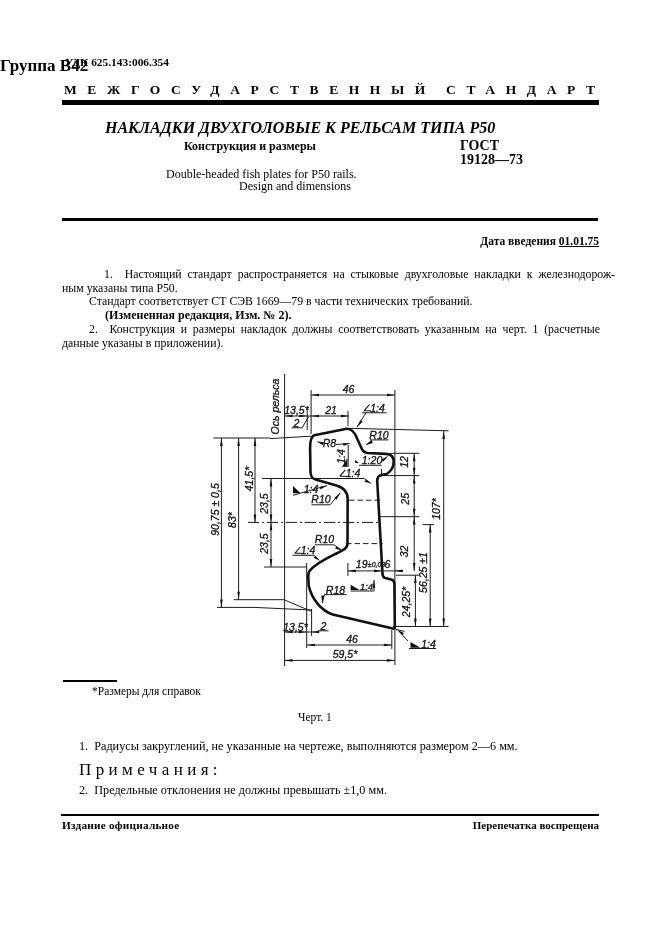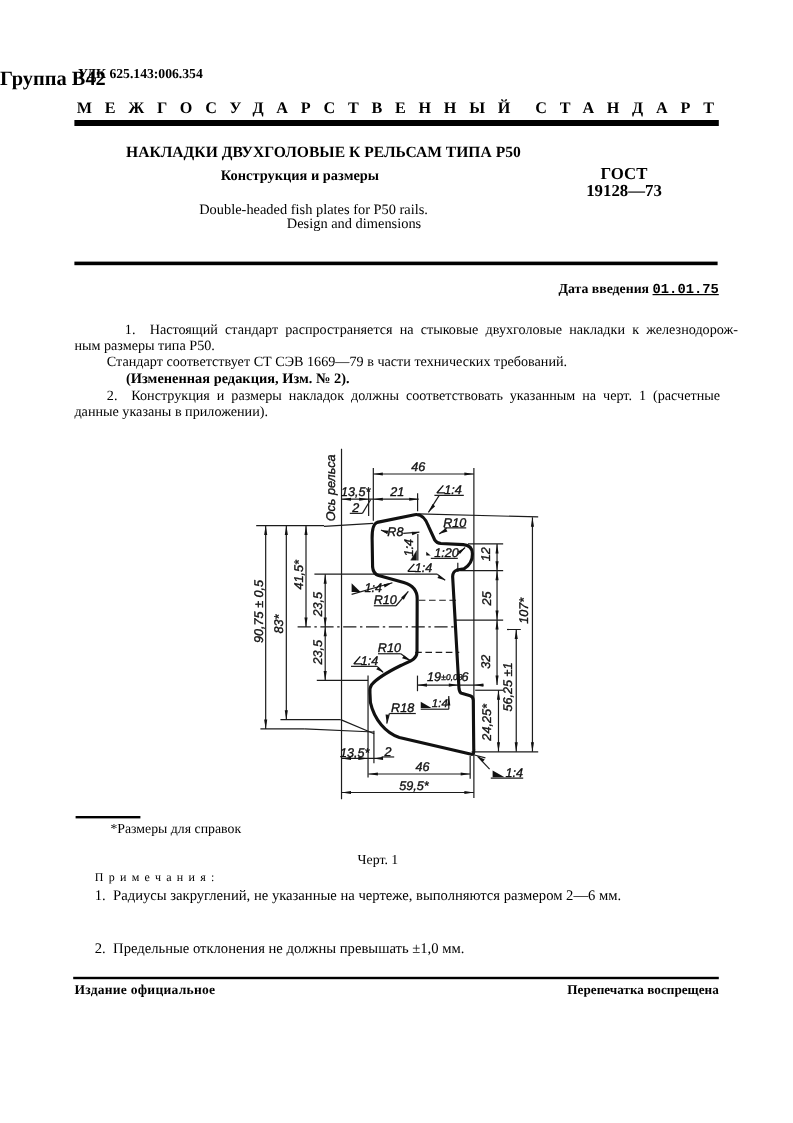--- a/index.html
+++ b/index.html
@@ -12,35 +12,35 @@
 <body>
 
 <div class="abs b" style="left:65px;top:56px;font-size:11.4px;">УДК 625.143:006.354</div>
 
 <div class="abs b" style="left:0;top:56px;width:599px;font-size:17px;">Группа В42</div>
 
 <div class="abs b" style="left:64px;top:82px;width:535px;font-size:13.5px;letter-spacing:10.6px;">МЕЖГОСУДАРСТВЕННЫЙ<span style="letter-spacing:0;">&nbsp;&nbsp;&nbsp;</span>СТАНДАРТ</div>
 
 <div class="abs" style="left:62px;top:100px;width:537px;height:5px;background:#000;"></div>
 
-<div class="abs b" style="left:105px;top:119px;font-size:13px;">НАКЛАДКИ ДВУХГОЛОВЫЕ К РЕЛЬСАМ ТИПА Р50</div>
+<div class="abs b" style="left:105px;top:119px;font-size:16px;font-style:italic;">НАКЛАДКИ ДВУХГОЛОВЫЕ К РЕЛЬСАМ ТИПА Р50</div>
 
 <div class="abs b" style="left:184px;top:139px;font-size:12px;">Конструкция и размеры</div>
 
 <div class="abs" style="left:166px;top:168px;width:185px;text-align:right;font-size:12px;line-height:12px;">Double-headed fish plates for P50 rails.<br>Design and dimensions</div>
 
-<div class="abs b" style="left:460px;top:139px;width:120px;text-align:center;font-size:14px;line-height:14px;">ГОСТ<br>19128—73</div>
+<div class="abs b" style="left:460px;top:139px;width:120px;text-align:left;font-size:14px;line-height:14px;">ГОСТ<br>19128—73</div>
 
 <div class="abs" style="left:62px;top:218px;width:536px;height:3px;background:#000;"></div>
 
-<div class="abs b" style="left:0;top:235px;width:599px;text-align:right;font-size:11.5px;">Дата введения <span style="text-decoration:underline;font-family:Liberation Mono, monospace;">01.01.75</span></div>
+<div class="abs b" style="left:0;top:235px;width:599px;text-align:right;font-size:11.5px;">Дата введения <span style="text-decoration:underline;">01.01.75</span></div>
 
 <div class="abs" style="left:89px;top:267px;width:511px;font-size:11.8px;text-align:justify;text-align-last:justify;margin-left:15px;">1.&nbsp;&nbsp;Настоящий стандарт распространяется на стыковые двухголовые накладки к железнодорож-</div>
 
-<div class="abs" style="left:62px;top:281px;font-size:11.8px;">ным размеры типа Р50.</div>
+<div class="abs" style="left:62px;top:281px;font-size:11.8px;">ным указаны типа Р50.</div>
 
 <div class="abs" style="left:89px;top:294px;font-size:11.8px;">Стандарт соответствует СТ СЭВ 1669—79 в части технических требований.</div>
 
 <div class="abs b" style="left:105px;top:308px;font-size:12px;">(Измененная редакция, Изм. № 2).</div>
 
 <div class="abs" style="left:89px;top:322px;width:511px;font-size:11.8px;text-align:justify;text-align-last:justify;">2.&nbsp;&nbsp;Конструкция и размеры накладок должны соответствовать указанным на черт. 1 (расчетные</div>
 
 <div class="abs" style="left:62px;top:336px;font-size:11.8px;">данные указаны в приложении).</div>
 
 <svg class="abs" style="left:178px;top:368px;" width="284" height="306" viewBox="178 368 284 306" font-family="Liberation Sans, sans-serif" font-style="italic" font-size="10.5px" fill="#111" stroke="none" paint-order="stroke">
@@ -255,21 +255,21 @@
     <text x="440" y="509" text-anchor="middle" transform="rotate(-90 440 509)">107*</text>
   </g>
 </svg>
 
 <div class="abs" style="left:63px;top:680px;width:54px;height:2px;background:#000;"></div>
 
 <div class="abs" style="left:92px;top:685px;font-size:11.5px;">*Размеры для справок</div>
 
 <div class="abs" style="left:298px;top:711px;font-size:11.5px;">Черт. 1</div>
 
-<div class="abs" style="left:79px;top:726px;font-size:10px;letter-spacing:4.4px;">Примечания:</div>
+<div class="abs" style="left:79px;top:760px;font-size:17px;letter-spacing:4.4px;">Примечания:</div>
 
 <div class="abs" style="left:79px;top:739px;font-size:12.2px;">1.&nbsp;&nbsp;Радиусы закруглений, не указанные на чертеже, выполняются размером 2—6 мм.</div>
 
 <div class="abs" style="left:79px;top:752px;font-size:12.2px;margin-top:31px;">2.&nbsp;&nbsp;Предельные отклонения не должны превышать ±1,0 мм.</div>
 
 <div class="abs" style="left:61px;top:814px;width:538px;height:2px;background:#000;"></div>
 
 <div class="abs b" style="left:62px;top:819px;font-size:11.3px;letter-spacing:0.2px;">Издание официальное</div>
 
 <div class="abs b" style="left:0;top:819px;width:599px;text-align:right;font-size:11px;">Перепечатка воспрещена</div>

